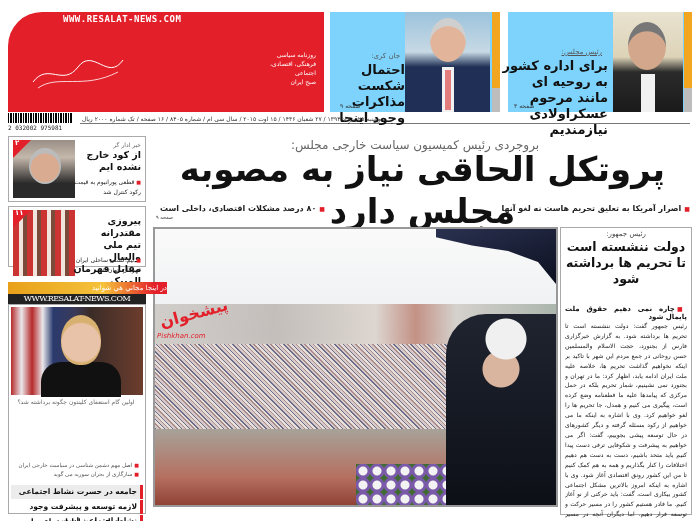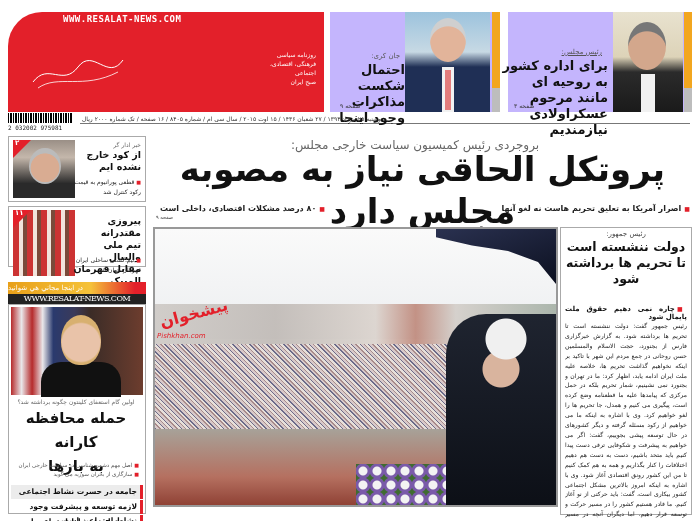--- a/index.html
+++ b/index.html
@@ -10,21 +10,21 @@
   .masthead .url { position: absolute; left: 55px; top: 2px; color: #fff; font-size: 9px; font-weight: bold; letter-spacing: 0.5px; font-family: "DejaVu Sans Mono", monospace; }
   .masthead .logo { position: absolute; right: 62px; top: 8px; color: #fff; font-size: 70px; font-weight: bold; font-family: "DejaVu Serif", serif; line-height: 1; direction: rtl; }
   .masthead .tagline { position: absolute; right: 8px; top: 38px; color: #fff; font-size: 6px; line-height: 9px; text-align: right; direction: rtl; width: 60px; }
   .masthead .signature { position: absolute; left: 20px; top: 40px; width: 100px; height: 40px; }
 
   .dateline { position: absolute; left: 80px; top: 114px; width: 610px; height: 10px; border-bottom: 1px solid #777; font-size: 6px; color: #333; direction: rtl; text-align: left; padding-left: 2px; line-height: 10px; }
   .barcode { position: absolute; left: 8px; top: 113px; width: 65px; height: 10px; background: repeating-linear-gradient(90deg,#000 0 1px,#fff 1px 2px,#000 2px 4px,#fff 4px 5px); }
   .barcode-num { position: absolute; left: 8px; top: 124px; font-size: 6px; font-family: "DejaVu Sans Mono", monospace; color: #222; }
 
   
-  .teaser { position: absolute; top: 12px; height: 100px; background: #c4b5fd; }
+  .teaser { position: absolute; top: 12px; height: 100px; background: #7dd3fc; }
   .teaser .strip { position: absolute; right: 0; top: 0; width: 8px; height: 100%; background: #f2a61f; }
   .teaser .strip .low { position: absolute; bottom: 0; left: 0; width: 100%; height: 24px; background: #bdbdbd; }
   .teaser .kicker { position: absolute; font-size: 7px; color: #555; direction: rtl; }
   .teaser .title { position: absolute; font-size: 13px; font-weight: bold; line-height: 16px; text-align: right; direction: rtl; color: #111; }
   .teaser .page { position: absolute; font-size: 6px; color: #333; direction: rtl; }
   .teaser .photo { position: absolute; top: 0; height: 100px; }
 
   .t-kerry { left: 330px; width: 170px; }
   .t-larijani { left: 508px; width: 184px; }
 
@@ -59,21 +59,21 @@
   
   .box { position: absolute; left: 8px; border: 1px solid #aaa; background: #fff; }
   .box .photo { position: absolute; left: 4px; top: 3px; }
   .box .corner { position: absolute; left: 4px; top: 3px; width: 0; height: 0; border-top: 18px solid #e3202a; border-right: 18px solid transparent; }
   .box .corner-num { position: absolute; left: 6px; top: 2px; color: #fff; font-size: 7px; font-weight: bold; }
   .box .k { position: absolute; right: 4px; font-size: 6px; color: #666; direction: rtl; }
   .box .t { position: absolute; right: 4px; font-size: 9.5px; font-weight: bold; line-height: 12px; text-align: right; direction: rtl; }
   .box .s { position: absolute; right: 4px; font-size: 6px; line-height: 9px; text-align: right; direction: rtl; color: #222; }
   .box .s::before { content: "■"; color: #e3202a; font-size: 5px; margin-left: 2px; }
 
-  .site-banner { position: absolute; left: 8px; top: 282px; width: 138px; height: 12px; background: linear-gradient(90deg,#e8a01a,#f5c23a 60%,#e3202a 92%); color: #fff; font-size: 7px; direction: rtl; text-align: left; line-height: 12px; }
+  .site-banner { position: absolute; left: 8px; top: 282px; width: 159px; height: 12px; background: linear-gradient(90deg,#e8a01a,#f5c23a 60%,#e3202a 92%); color: #fff; font-size: 7px; direction: rtl; text-align: right; line-height: 12px; }
   .site-url { position: absolute; left: 8px; top: 294px; width: 138px; height: 10px; background: #222; color: #fff; font-size: 8px; font-family: "DejaVu Serif", serif; text-align: center; line-height: 10px; letter-spacing: -0.5px; }
 
   .hillary-box { position: absolute; left: 8px; top: 304px; width: 138px; height: 210px; border: 1px solid #aaa; }
   .hillary-photo { position: absolute; left: 2px; top: 2px; width: 132px; height: 88px; background: linear-gradient(90deg,#b62a2b 0,#e9e7ea 8%,#b62a2b 16%,#e9e7ea 24%,#2a3a6e 32%,#3a3a5a 48%,#3b2c27 60%,#6d3d2e 100%); }
   .hillary-photo .face { position: absolute; left: 50px; top: 8px; width: 40px; height: 50px; border-radius: 50% 50% 45% 45%; background: radial-gradient(circle at 50% 55%,#e9c3a9 0 55%,#d8b070 60%); }
   .hillary-photo .jacket { position: absolute; left: 30px; top: 55px; width: 80px; height: 35px; background: #111; border-radius: 20px 20px 0 0; }
   .hillary-box .k { position: absolute; top: 93px; right: 3px; width: 132px; text-align: center; font-size: 6px; color: #666; direction: rtl; }
   .hillary-box .t { position: absolute; top: 101px; right: 3px; width: 132px; text-align: center; font-size: 15px; font-weight: bold; line-height: 24px; direction: rtl; }
   .hillary-box .s { position: absolute; right: 6px; font-size: 5.5px; color: #555; direction: rtl; }
   .hillary-box .s::before { content: "■"; color: #e3202a; font-size: 5px; margin-left: 2px; }
@@ -193,24 +193,20 @@
 
 <div class="site-banner">در اینجا مجاني هي شوانيد</div>
 <div class="site-url">WWW.RESALAT-NEWS.COM</div>
 
 <div class="hillary-box">
   <div class="hillary-photo">
     <div class="jacket"></div>
     <div class="face"></div>
   </div>
   <div class="k">اولین گام استعفای کلینتون چگونه برداشته شد؟</div>
-  <div class="t">
-    <div>حمله محافظه کارانه</div>
-    <div>به بازها</div>
-  </div>
   <div class="s" style="top:157px;">اصل مهم دشمن شناسی در سیاست خارجی ایران</div>
   <div class="s" style="top:166px;">سازگاری از بحران سوریه می گوید</div>
   <div class="links">
     <div class="ln">جامعه در حسرت نشاط اجتماعی</div>
     <div class="ln">لازمه توسعه و پیشرفت وجود نشاط اجتماعی است</div>
     <div class="ln">وزیر تعاون: نشاط اجتماعی امیدبه آینده رابه دنبال دارد</div>
   </div>
 </div>
 
 </body></html>

